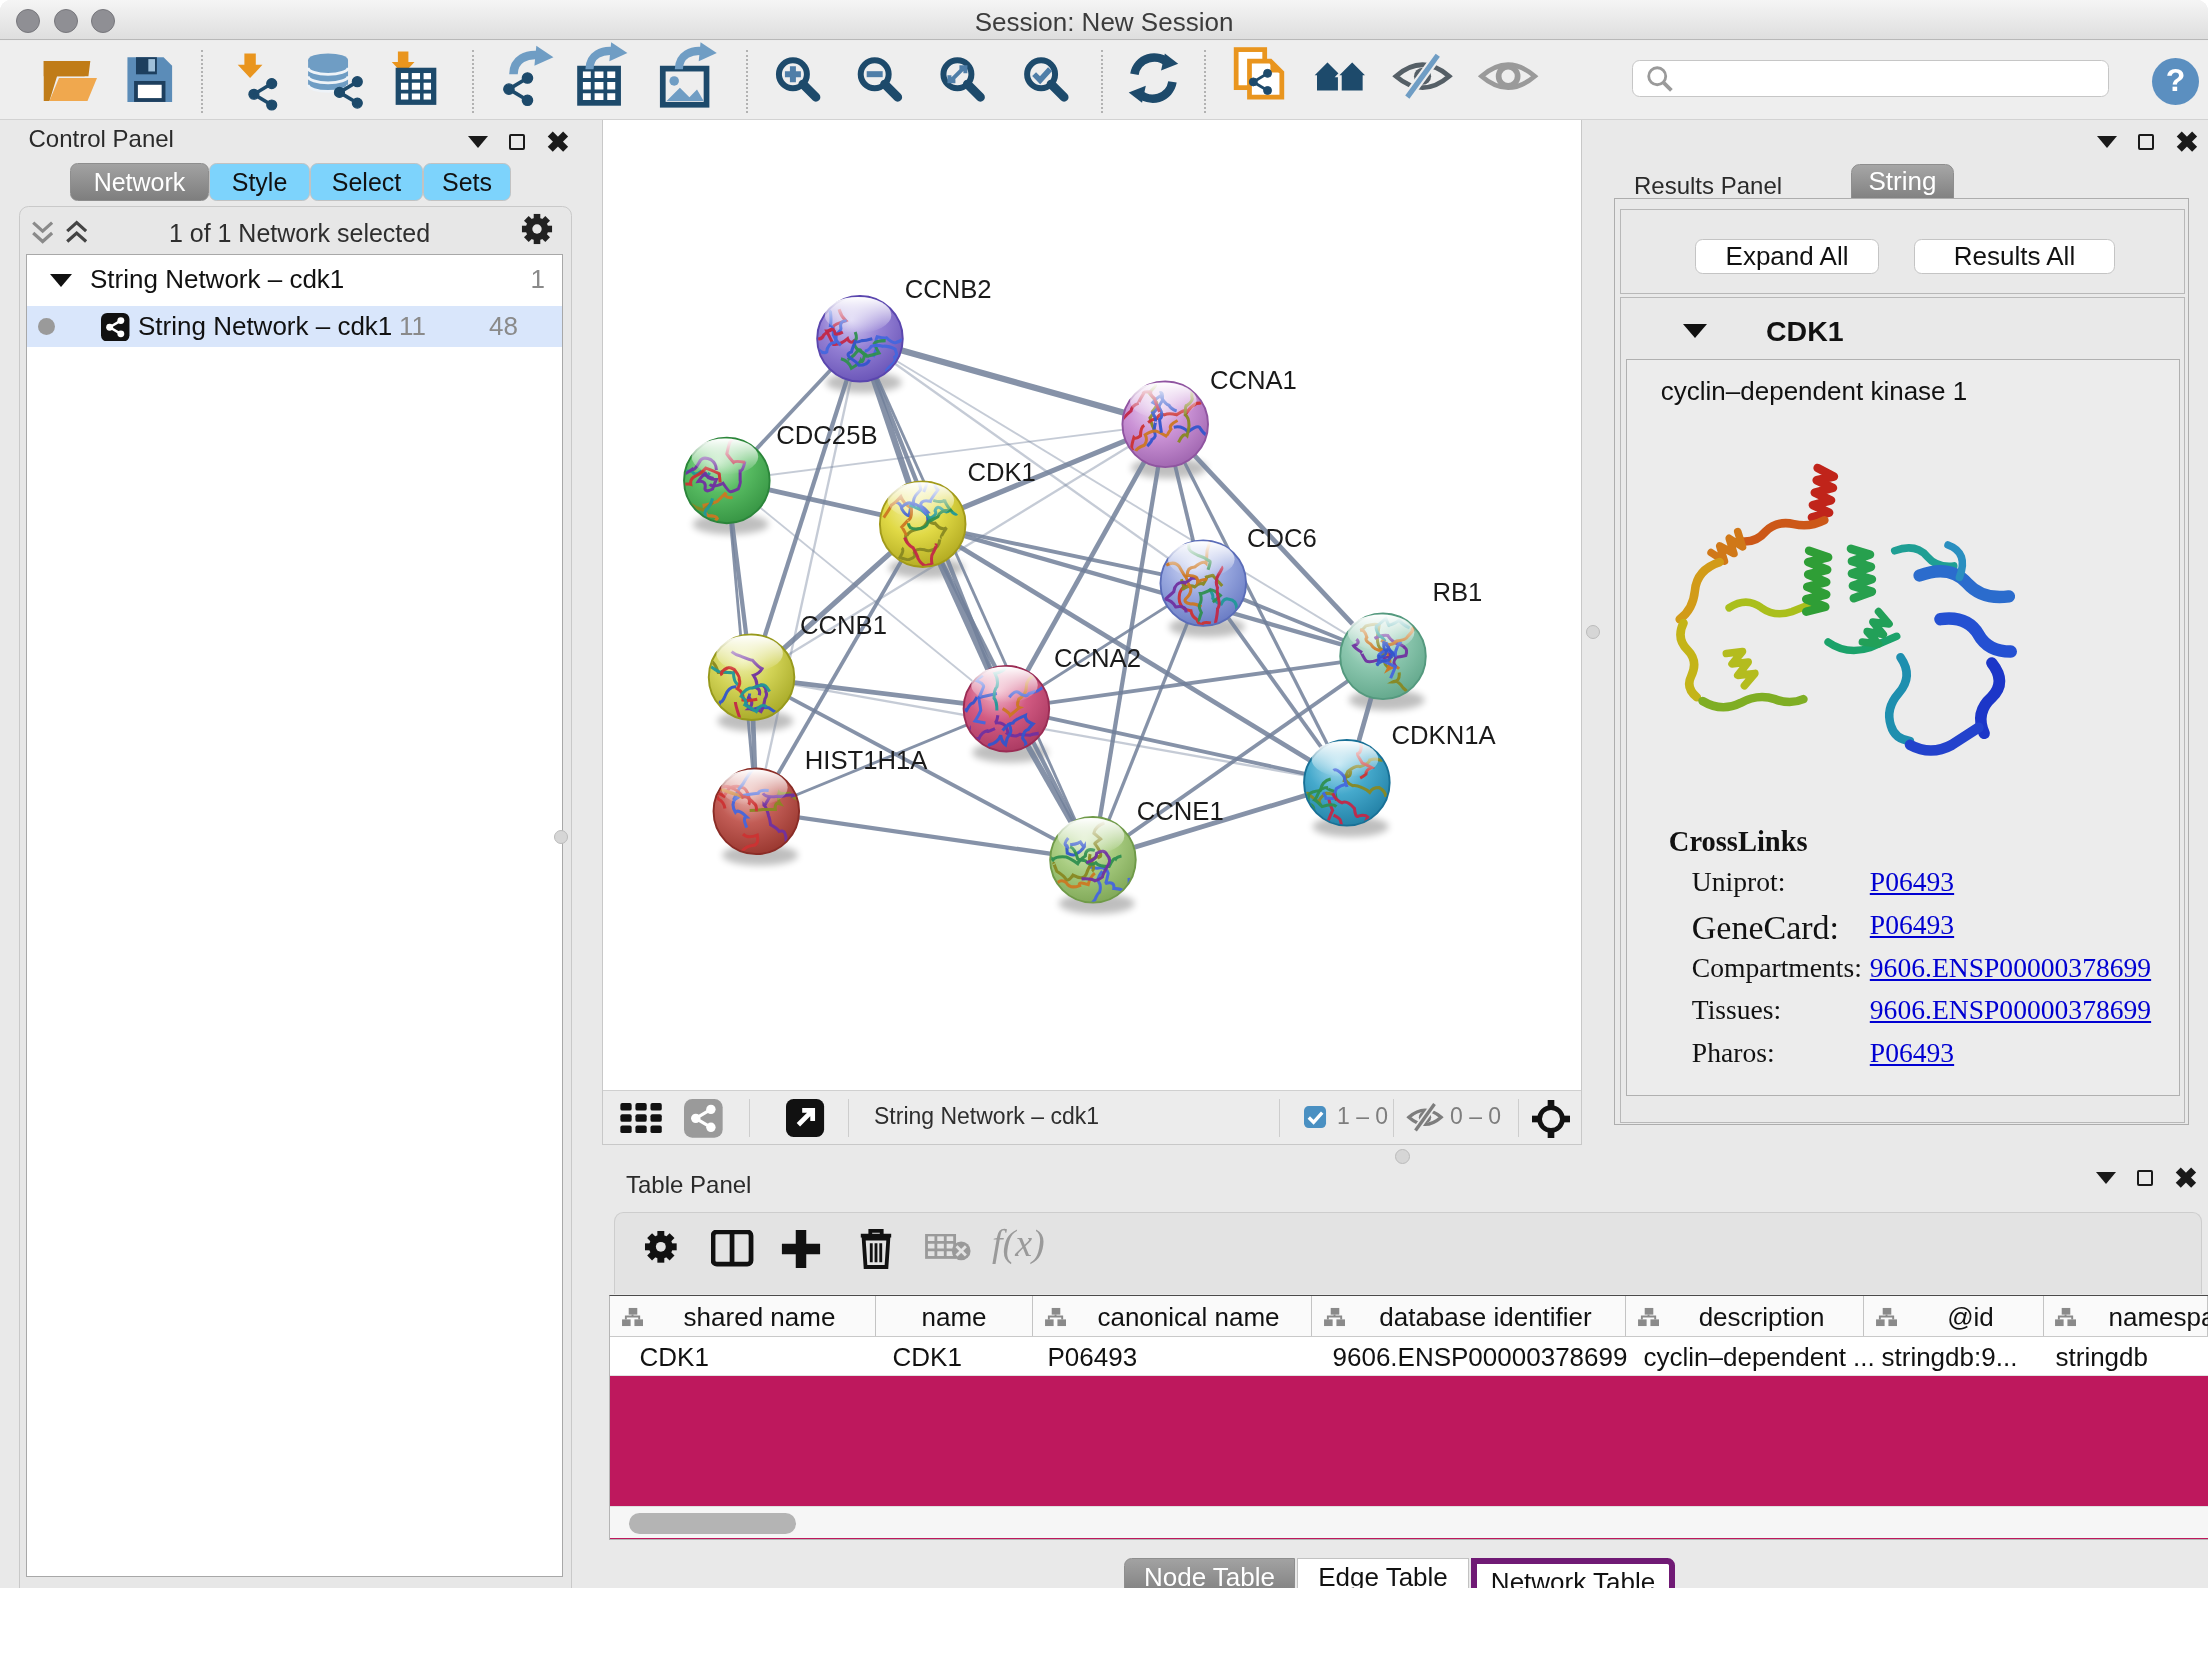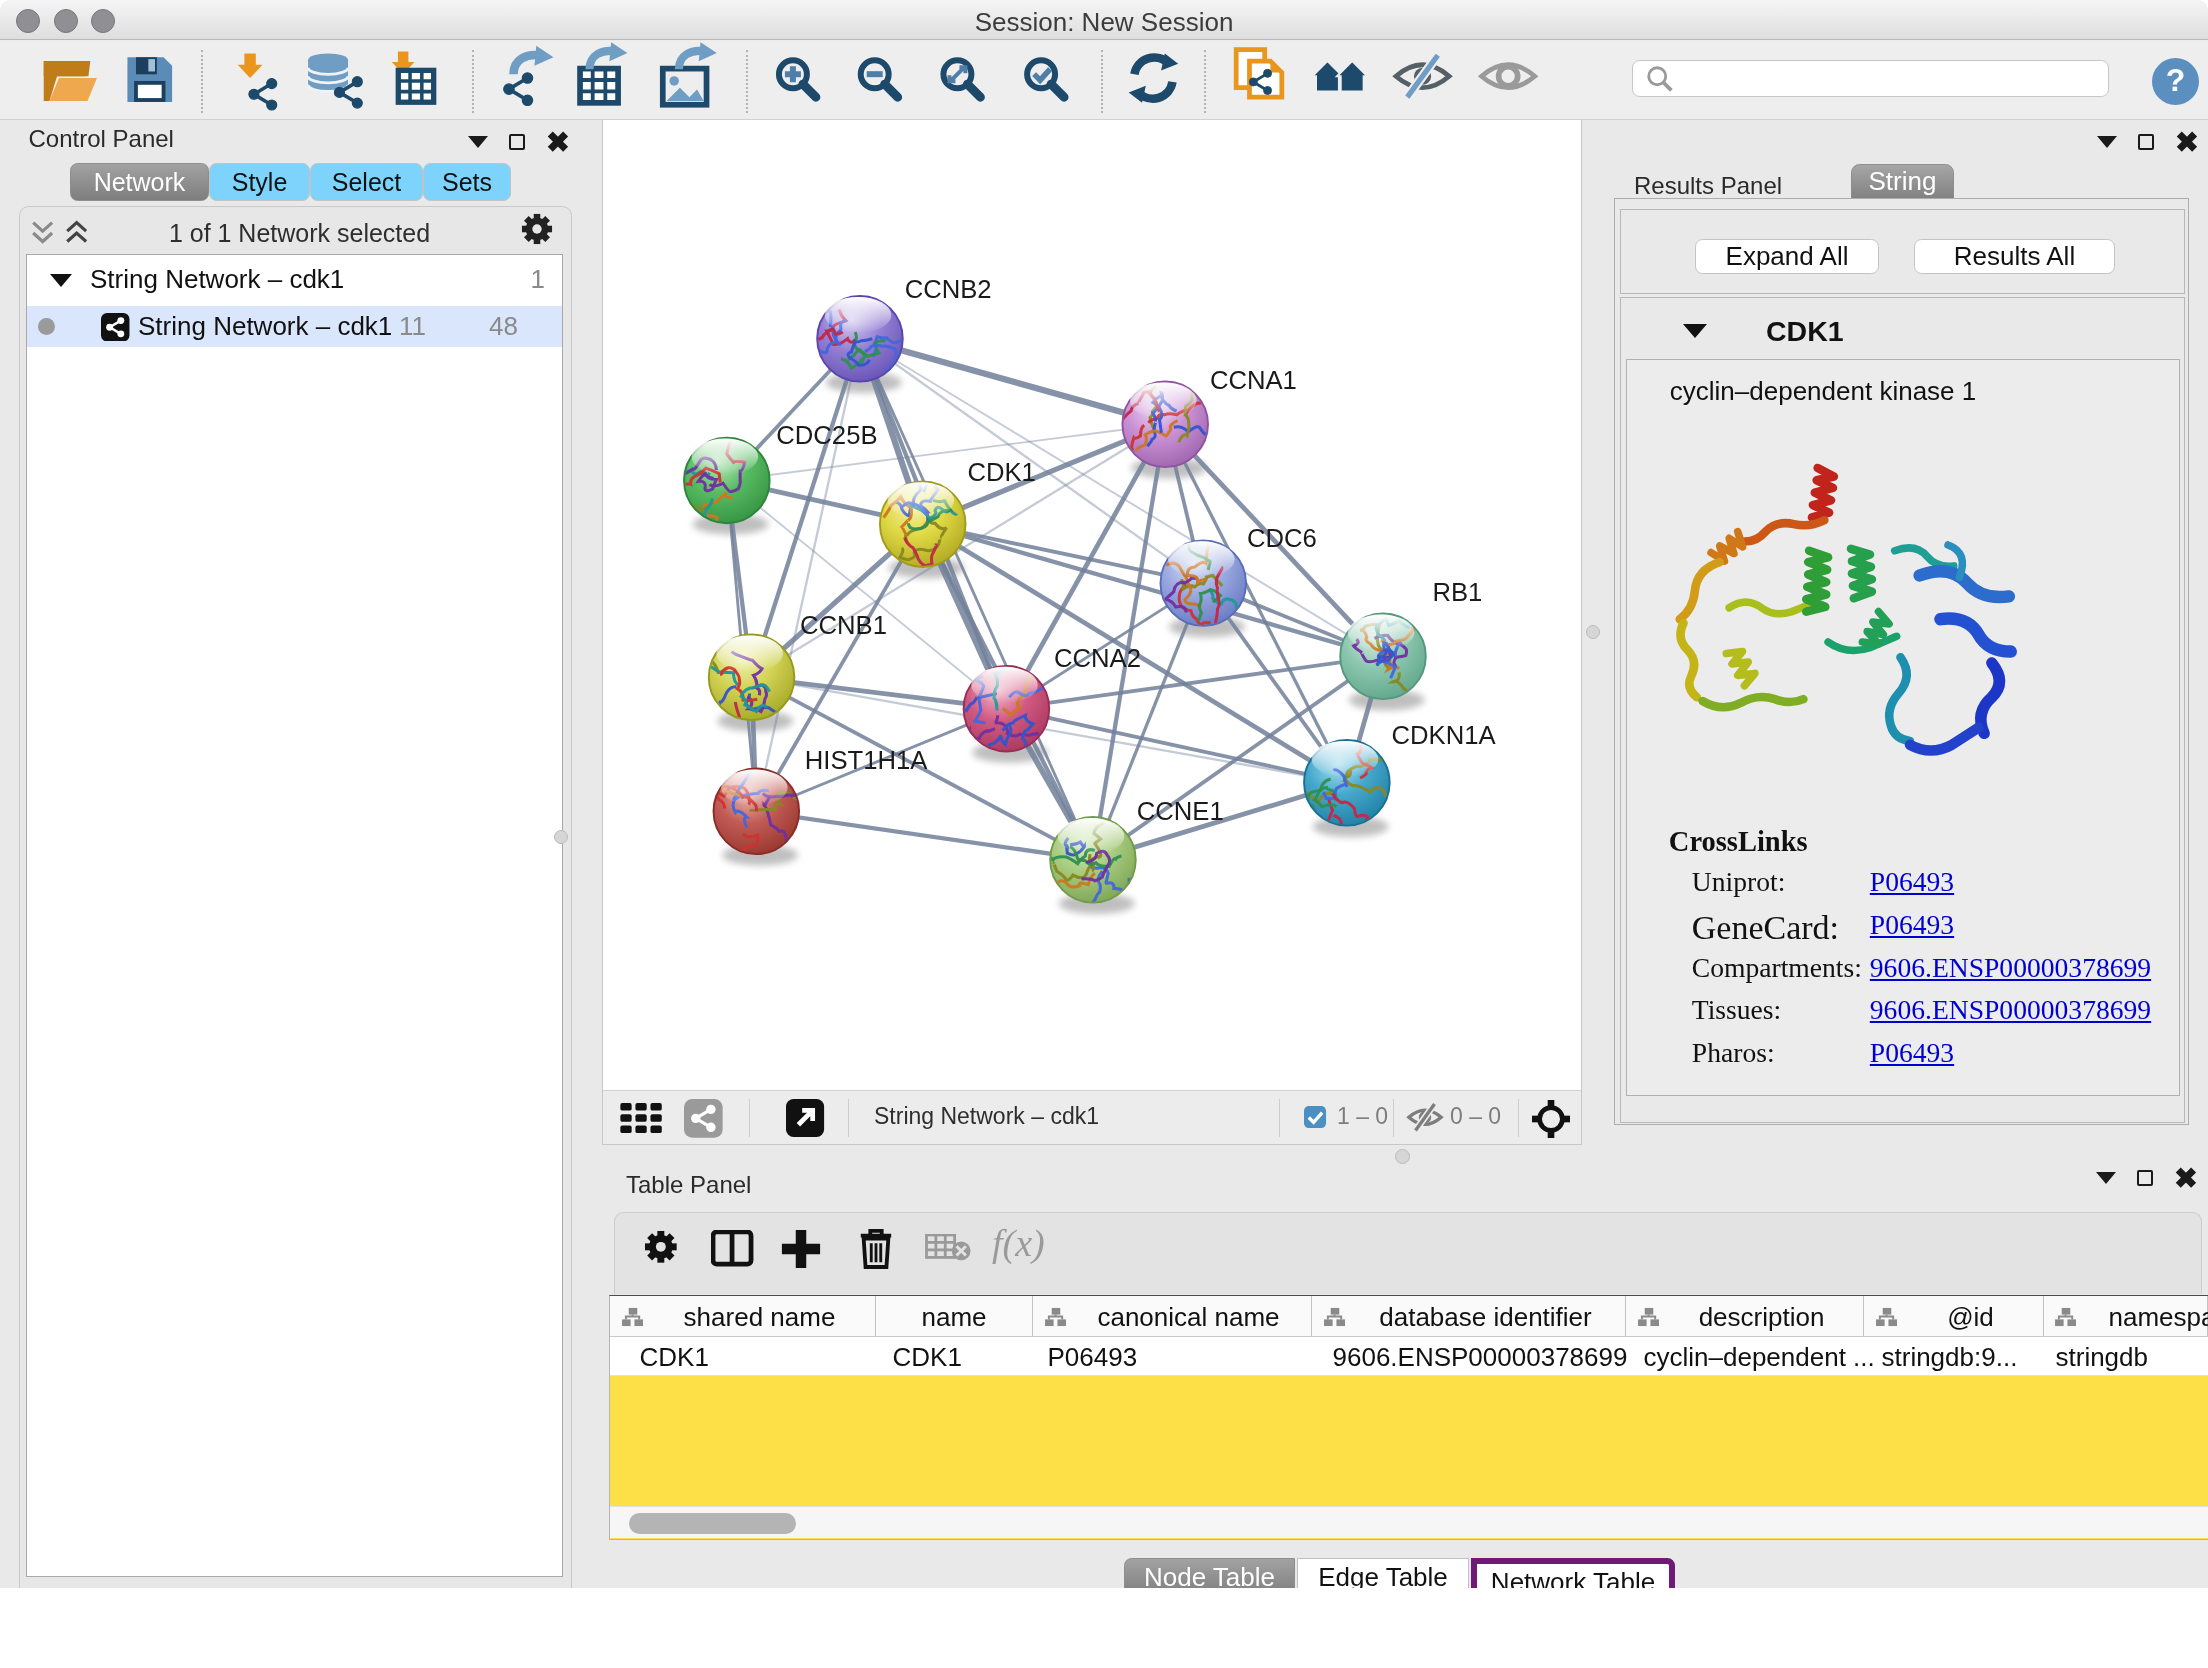--- a/index.html
+++ b/index.html
@@ -617,21 +617,21 @@
         <div style="position:absolute;left:269px;top:44px;width:103px;height:35px;background:linear-gradient(#a6a6a6,#828282);border:1px solid #8e8e8e;border-radius:8.6px 8.6px 0 0;color:#fff;font-size:26px;text-align:center;line-height:33px;">String</div>
         <div style="position:absolute;left:32px;top:78px;width:575px;height:927px;background:#e9e9e9;border:1px solid #adadad;"></div>
         <div style="position:absolute;left:38px;top:89px;width:565px;height:85px;background:#e9e9e9;border:1px solid #b8b8b8;">
           <div style="position:absolute;left:74px;top:28.5px;width:184px;height:35px;background:#fff;border:1px solid #c4c4c4;border-radius:7.6px;font-size:26px;text-align:center;line-height:33px;color:#111;">Expand All</div>
           <div style="position:absolute;left:293px;top:28.5px;width:201px;height:35px;background:#fff;border:1px solid #c4c4c4;border-radius:7.6px;font-size:26px;text-align:center;line-height:33px;color:#111;">Results All</div>
         </div>
         <div style="position:absolute;left:38px;top:177px;width:565px;height:826px;background:#e9e9e9;border:1px solid #b8b8b8;">
           <div style="position:absolute;left:62px;top:26px;width:0;height:0;border-left:12.4px solid transparent;border-right:12.4px solid transparent;border-top:14.3px solid #111;"></div>
           <div style="position:absolute;left:145px;top:17px;font-size:28.5px;font-weight:bold;color:#111;">CDK1</div>
           <div style="position:absolute;left:4.8px;top:61px;width:554px;height:737px;background:#ececec;border:1px solid #b0b0b0;">
-            <div style="position:absolute;left:43px;top:16px;font-size:26px;color:#111;">cyclin–dependent kinase 1</div>
+            <div style="position:absolute;left:34px;top:16px;font-size:26px;color:#111;">cyclin–dependent kinase 1</div>
             <svg style="position:absolute;left:47px;top:103px" width="353" height="301" viewBox="0 0 371 316">
               <g fill="none" stroke-linecap="round">
                 <path d="M151 5 L168 14 L150 18 L167 26 L148 31 L165 39 L146 44 L163 52 L145 57" fill="none" stroke="#c0241a" stroke-width="9" stroke-linejoin="round" stroke-linecap="round"></path>
                 <path d="M158 60 q-16 8 -32 4 q-18 -4 -30 8 q-10 12 -26 10" stroke="#cc5818" stroke-width="9"></path>
                 <path d="M67 72 L72 88 L58 79 L63 95 L48 87 L53 103 L39 94" fill="none" stroke="#d07818" stroke-width="8" stroke-linejoin="round" stroke-linecap="round"></path>
                 <path d="M48 104 q-24 8 -26 30 q-2 20 -16 30" stroke="#d29b18" stroke-width="9"></path>
                 <path d="M10 168 q-8 16 4 28 q12 12 4 28 q-6 12 6 22" stroke="#c4b418" stroke-width="9"></path>
                 <path d="M58 152 q18 -12 34 0 q14 10 32 4 l20 -8" stroke="#aabf1c" stroke-width="8"></path>
                 <path d="M30 250 q20 12 40 2 q18 -10 36 -4 q16 6 30 0" stroke="#7fae24" stroke-width="9"></path>
                 <path d="M55 200 L72 198 L61 211 L78 209 L67 223 L85 221 L74 234" fill="none" stroke="#b4bc1e" stroke-width="8" stroke-linejoin="round" stroke-linecap="round"></path>
@@ -701,21 +701,21 @@
           <svg style="position:absolute;left:310px;top:21px" width="48" height="30" viewBox="0 0 50 32">
             <g stroke="#9a9a9a" fill="none">
               <rect x="1" y="1" width="30" height="24" stroke-width="3"></rect>
               <path d="M1 9 h30 M1 17 h30 M11 1 v24 M21 1 v24" stroke-width="3"></path>
             </g>
             <circle cx="38" cy="18" r="10" fill="#9a9a9a"></circle>
             <path d="M33 13 l10 10 M43 13 l-10 10" stroke="#e3e3e3" stroke-width="3"></path>
           </svg>
           <div style="position:absolute;left:377px;top:7.6px;font-family:'Liberation Serif',serif;font-style:italic;font-size:38px;color:#9a9a9a;">f(x)</div>
         </div>
-        <div style="position:absolute;left:9.5px;top:139px;width:1600px;height:245px;background:#fde047;border:1px solid #b5b5b5;border-top:1.9px solid #4a4a4a;">
+        <div style="position:absolute;left:9.5px;top:139px;width:1600px;height:245px;background:#be185d;border:1px solid #b5b5b5;border-top:1.9px solid #4a4a4a;">
           <div style="position:absolute;left:0;top:0;width:1598px;height:41px;background:#fafafa;border-bottom:1px solid #c9c9c9;overflow:hidden;">
             <div style="position:absolute;left:0px;top:0;width:266px;height:41px;border-right:1.9px solid #c4c4c4;">
               <svg style="position:absolute;left:12.4px;top:10.5px" width="22" height="20" viewBox="0 0 23 21">
                 <rect x="7" y="1" width="9" height="7" fill="#8a8a8a"></rect>
                 <rect x="0" y="13" width="9" height="7" fill="#8a8a8a"></rect>
                 <rect x="13" y="13" width="9" height="7" fill="#8a8a8a"></rect>
                 <path d="M11 8 v3 M4 13 v-3 h14 v3" stroke="#8a8a8a" stroke-width="2" fill="none"></path>
               </svg>
               <div style="position:absolute;left:34px;top:5.7px;width:232px;text-align:center;font-size:26px;color:#111;white-space:nowrap;">shared name</div>
             </div>

